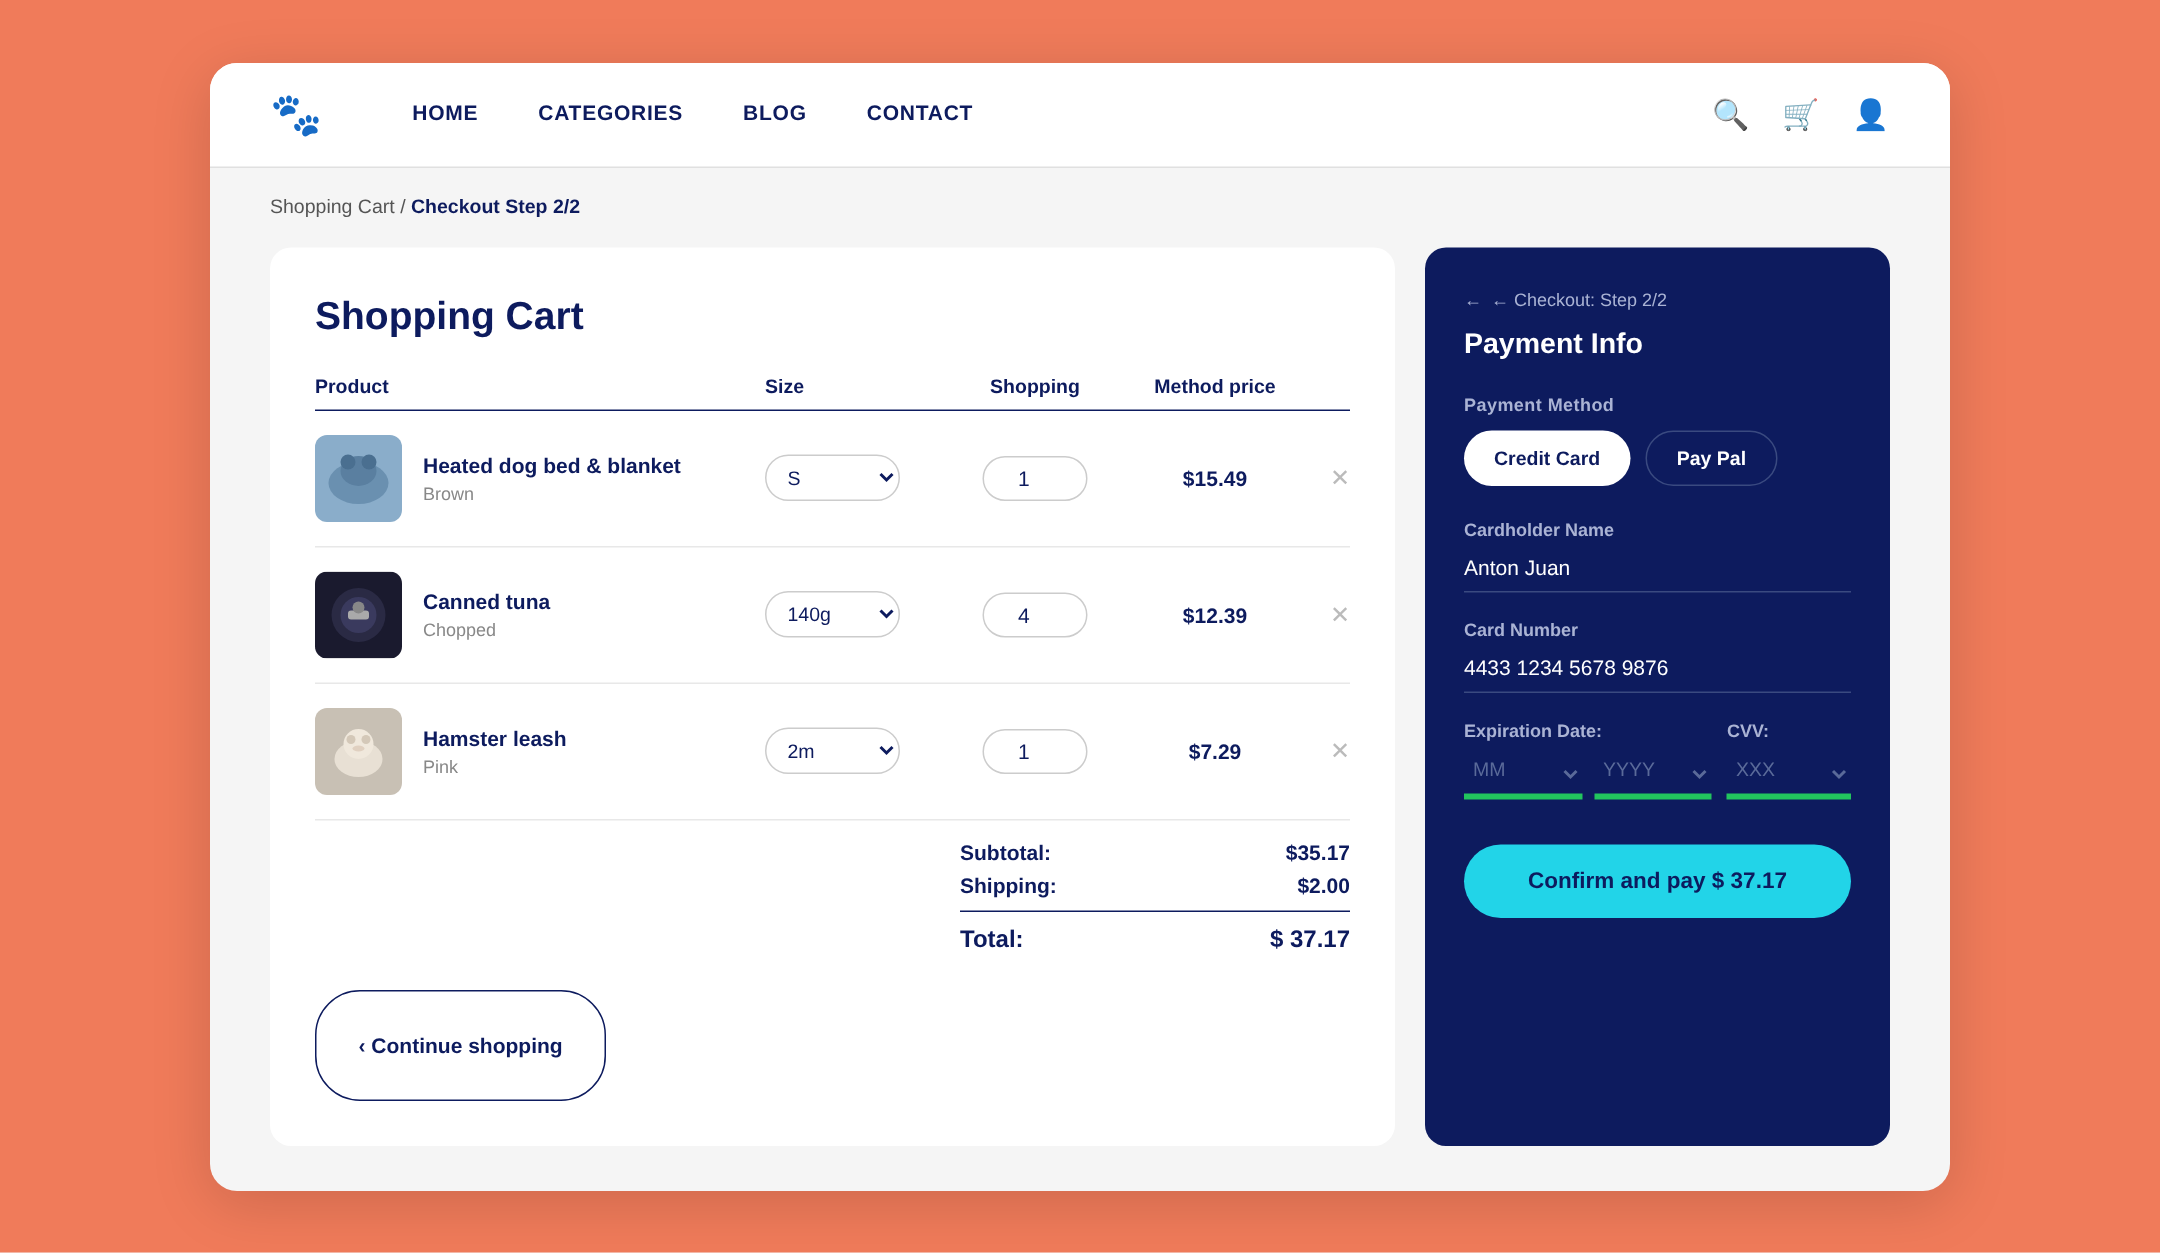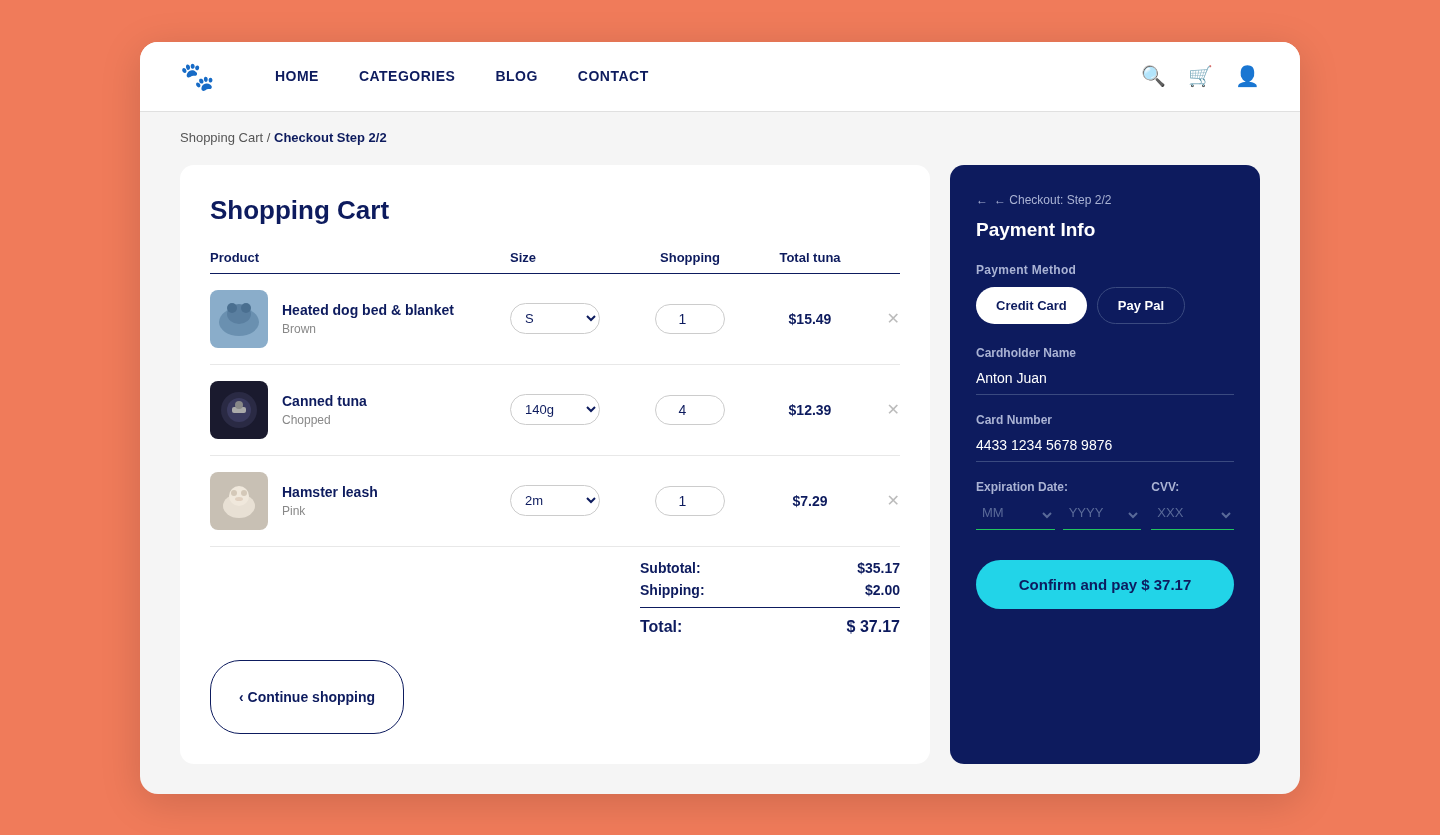--- a/index.html
+++ b/index.html
@@ -294,21 +294,21 @@
     }
     .cvv-group { flex: 1; }
     .expiry-selects {
       display: flex;
       gap: 8px;
     }
     .expiry-selects select,
     .cvv-group select {
       background: transparent;
       border: none;
-      border-bottom: 1px solid #22c55e;
+      border-bottom: 4px solid #22c55e;
       color: #5a6a99;
       font-size: 13px;
       padding: 4px 2px 8px;
       outline: none;
       cursor: pointer;
       width: 100%;
     }
     .confirm-btn {
       background: #22d4e8;
       color: #0d1b5e;
@@ -358,21 +358,21 @@
 
   <div class="main-content">
 
     <div class="cart-panel">
       <h2 class="cart-title">Shopping Cart</h2>
 
       <div class="cart-table-header">
         <span>Product</span>
         <span>Size</span>
         <span>Shopping</span>
-        <span>Total tuna</span>
+        <span>Method price</span>
         <span></span>
       </div>
 
       <div class="cart-row">
         <div class="product-cell">
           <div class="img-container">
             <svg width="58" height="58" viewBox="0 0 58 58">
               <rect width="58" height="58" fill="#8aadca"></rect>
               <ellipse cx="29" cy="32" rx="20" ry="14" fill="#6a90b0"></ellipse>
               <ellipse cx="29" cy="24" rx="12" ry="10" fill="#5a7fa0"></ellipse>

